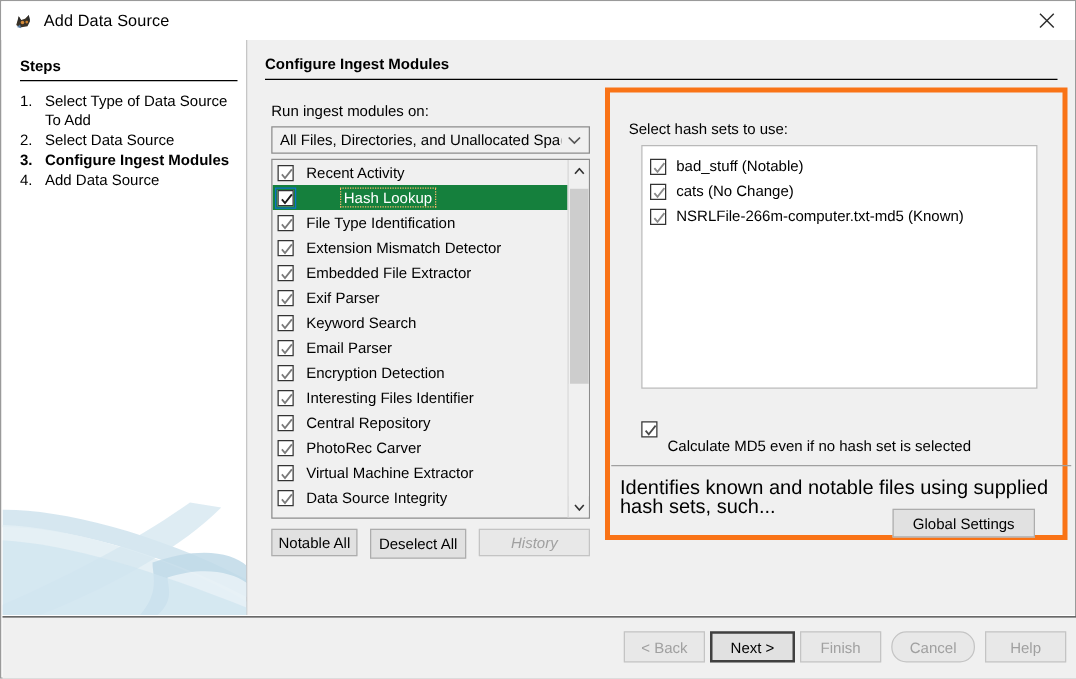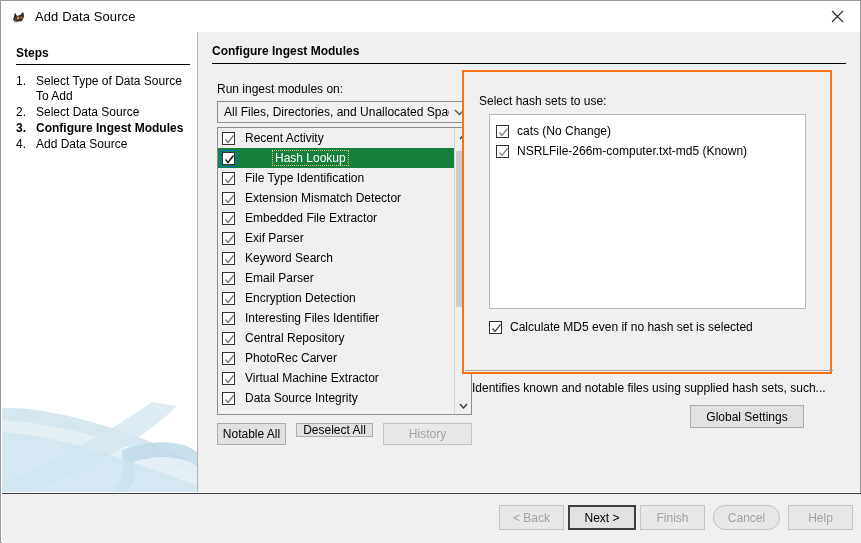--- a/index.html
+++ b/index.html
@@ -175,29 +175,29 @@
     border: 1px solid #adadad;
     font-family: "Liberation Sans", sans-serif;
     font-size: 12px;
     color: #000;
     display: flex; align-items: center; justify-content: center;
     cursor: default;
     user-select: none;
   }
   .btn.disabled { color: #a0a0a0; background: #e8e8e8; border-color: #c4c4c4; }
   #btn-select-all { position: absolute; left: 19px; top: 391px; width: 69px; height: 22px; }
-  #btn-deselect-all { position: absolute; left: 98px; top: 391px; width: 77px; height: 14px; }
-  #btn-history { position: absolute; left: 185px; top: 391px; width: 89px; height: 22px; }
+  #btn-deselect-all { position: absolute; left: 98px; top: 391px; width: 77px; height: 24px; }
+  #btn-history { position: absolute; left: 185px; top: 391px; width: 89px; height: 22px; font-style: italic; }
 
   
   #settings-panel {
-    position: absolute; left: 264px; top: 38px;
-    width: 370px; height: 304px;
-    background: #f0f0f0;
-    border: 2px solid #f97316;
+    position: absolute; left: 286px; top: 38px;
+    width: 370px; height: 362px;
+    background: #f0f0f0;
+    border: 4px solid #f97316;
   }
   #hash-label {
     position: absolute; left: 15px; top: 22px;
     font-size: 12px;
   }
   #hash-list-box {
     position: absolute; left: 25px; top: 42px;
     width: 317px; height: 195px;
     background: #ffffff;
     border: 1px solid #b9b9b9;
@@ -207,29 +207,29 @@
     display: flex; align-items: center; height: 20px;
     cursor: default;
   }
   .hash-label { font-size: 12px; margin-left: 8px; white-space: nowrap; }
 
   #md5-row {
     position: absolute; left: 25px; top: 248px;
     display: flex; align-items: center;
     cursor: default;
   }
-  #md5-label { font-size: 12px; margin-left: 8px; }
+  #md5-label { font-size: 12px; margin-left: 8px; margin-top: 28px; }
 
   #desc-divider {
     position: absolute; left: 1px; top: 298px;
     width: 368px; height: 1px; background: #a0a0a0;
   }
   #desc-text {
     position: absolute; left: 8px; top: 309px;
-    width: 354px; font-size: 12px; line-height: 15px;
+    width: 354px; font-size: 16px; line-height: 15px;
   }
   #btn-global {
     position: absolute; left: 226px; top: 333px;
     width: 114px; height: 23px;
   }
 
   
   #footer {
     position: absolute; left: 1px; top: 492px;
     width: 859px; height: 50px;
@@ -476,20 +476,28 @@
     <div id="settings-panel">
       <div id="hash-label">Select hash sets to use:</div>
 
       <div id="hash-list-box">
         <div class="hash-row">
           <span class="cbx">
             <svg width="11" height="11" viewBox="0 0 11 11">
                 <polyline points="1.5,5.5 4,8.5 9.5,1.5" fill="none" stroke="#8a8a8a" stroke-width="1.4"></polyline>
               </svg>
           </span>
+          <span class="hash-label">bad_stuff (Notable)</span>
+        </div>
+        <div class="hash-row">
+          <span class="cbx">
+            <svg width="11" height="11" viewBox="0 0 11 11">
+                <polyline points="1.5,5.5 4,8.5 9.5,1.5" fill="none" stroke="#8a8a8a" stroke-width="1.4"></polyline>
+              </svg>
+          </span>
           <span class="hash-label">cats (No Change)</span>
         </div>
         <div class="hash-row">
           <span class="cbx">
             <svg width="11" height="11" viewBox="0 0 11 11">
                 <polyline points="1.5,5.5 4,8.5 9.5,1.5" fill="none" stroke="#8a8a8a" stroke-width="1.4"></polyline>
               </svg>
           </span>
           <span class="hash-label">NSRLFile-266m-computer.txt-md5 (Known)</span>
         </div>

